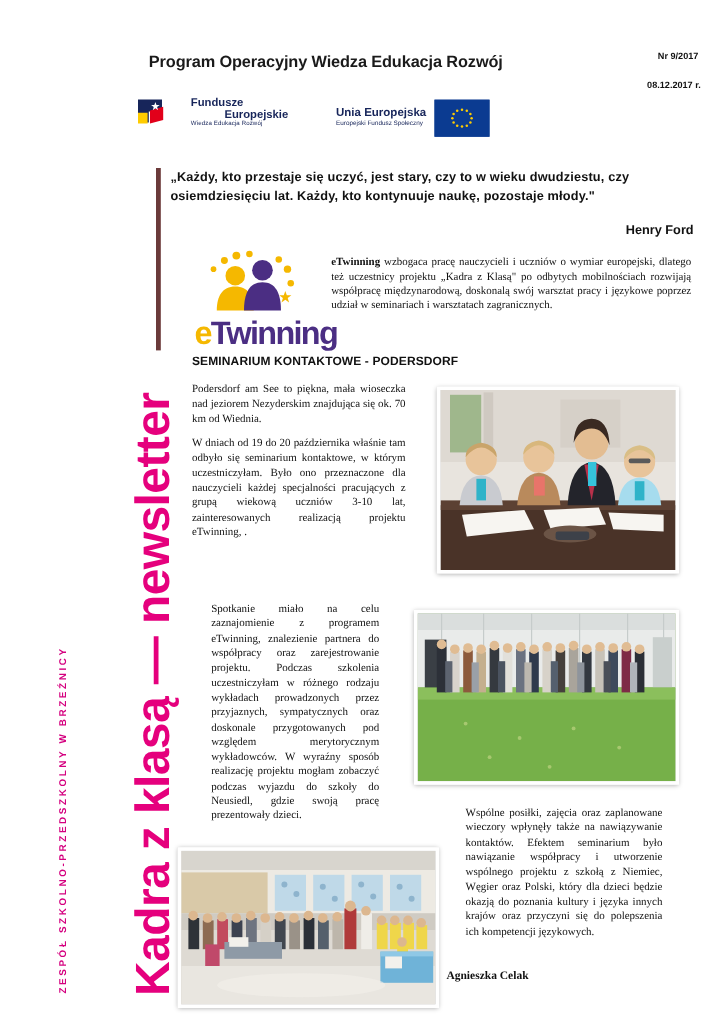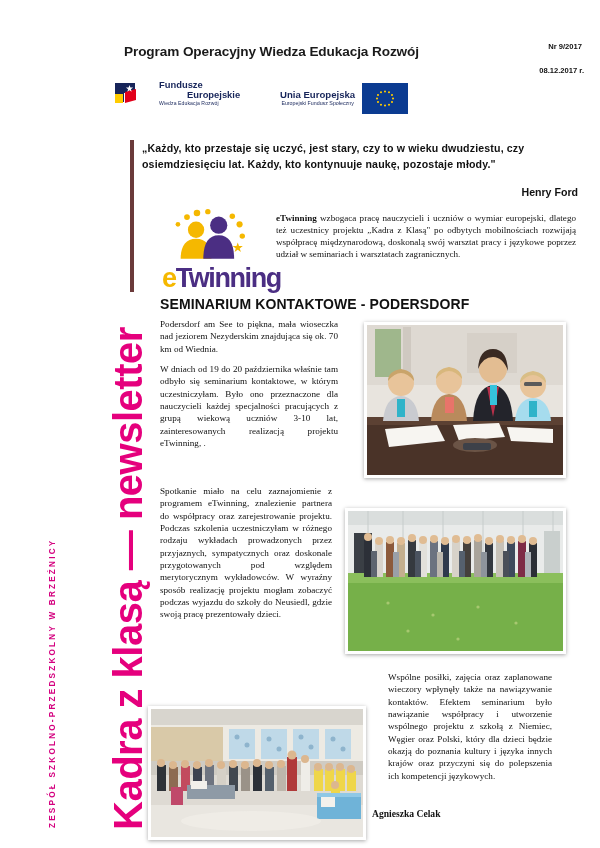--- a/index.html
+++ b/index.html
@@ -69,21 +69,21 @@
   .logos{position:absolute;left:112px;top:80px;width:470px;height:42px;}
   .fe-logo{position:absolute;left:0px;top:0px;display:flex;align-items:center;gap:21px;}
   .fe-mark{position:relative;width:26px;height:26px;}
   .fe-mark svg{display:block;}
   .fe-text{line-height:1.02;}
   .fe-t1{font-family:"Liberation Sans", sans-serif;font-size:9.4px;font-weight:700;color:#17255A;}
   .fe-t2{font-family:"Liberation Sans", sans-serif;font-size:9.4px;font-weight:700;color:#17255A;padding-left:28px;}
   .fe-t3{font-family:"Liberation Sans", sans-serif;font-size:5.1px;font-weight:400;color:#17255A;letter-spacing:.1px;margin-top:1px;}
 
   .ue-logo{position:absolute;left:168px;top:3px;display:flex;align-items:center;gap:7px;}
-  .ue-text{text-align:center;line-height:1.08;}
+  .ue-text{text-align:left;line-height:1.08;}
   .ue-t1{font-family:"Liberation Sans", sans-serif;font-size:9.6px;font-weight:700;color:#17255A;}
   .ue-t2{font-family:"Liberation Sans", sans-serif;font-size:5.3px;font-weight:400;color:#17255A;}
   .eu-flag{width:46px;height:31px;background:#0B3B91;position:relative;}
 
   
   .quote-bar{
     position:absolute;left:130px;top:140px;width:4px;height:152px;background:#6B3A3A;
   }
   .quote{
     position:absolute;left:142px;top:140px;width:436px;
@@ -113,37 +113,37 @@
     position:absolute;left:276px;top:212px;width:300px;
     font-family:"Liberation Serif", serif;
     font-size:9.1px;line-height:1.33;text-align:justify;color:#111;
   }
   .etw-para b{font-weight:700;}
 
   
   .sec-head{
     position:absolute;left:160px;top:296px;
     font-family:"Liberation Sans", sans-serif;
-    font-weight:700;font-size:14px;color:#111;letter-spacing:.1px;
+    font-weight:700;font-size:10px;color:#111;letter-spacing:.1px;
     white-space:nowrap;
   }
 
   
   .col-a{
     position:absolute;left:160px;top:318px;width:178px;
     font-family:"Liberation Serif", serif;
     font-size:9.15px;line-height:1.345;text-align:justify;color:#111;
   }
   .col-a p{margin:0 0 8px 0;}
   .col-b{
     position:absolute;left:160px;top:485px;width:172px;
     font-family:"Liberation Serif", serif;
     font-size:9.15px;line-height:1.345;text-align:justify;color:#111;
   }
-  .col-b p{margin:0;}
+  .col-b p{margin:16px;}
   .col-c{
     position:absolute;left:372px;top:655px;width:196px;
     font-family:"Liberation Serif", serif;
     font-size:9.15px;line-height:1.345;text-align:justify;color:#111;
   }
   .col-c p{margin:16px;}
   .signature{
     position:absolute;left:372px;top:808px;
     font-family:"Liberation Serif", serif;
     font-size:9.6px;font-weight:700;color:#111;

